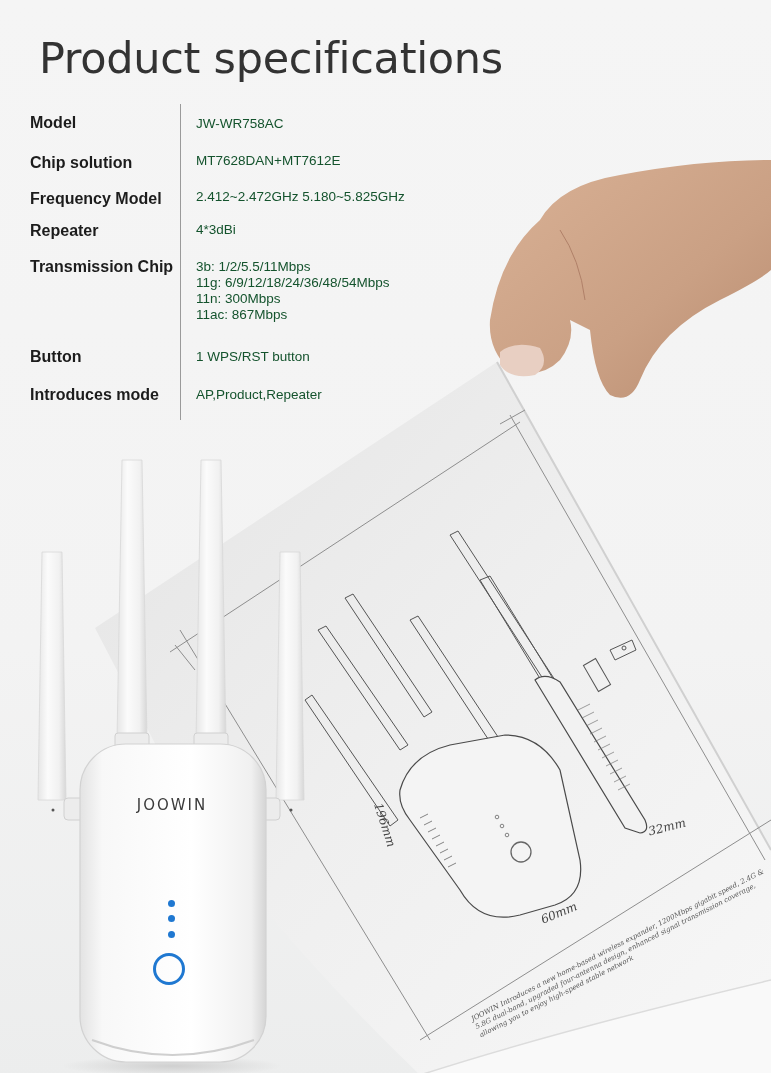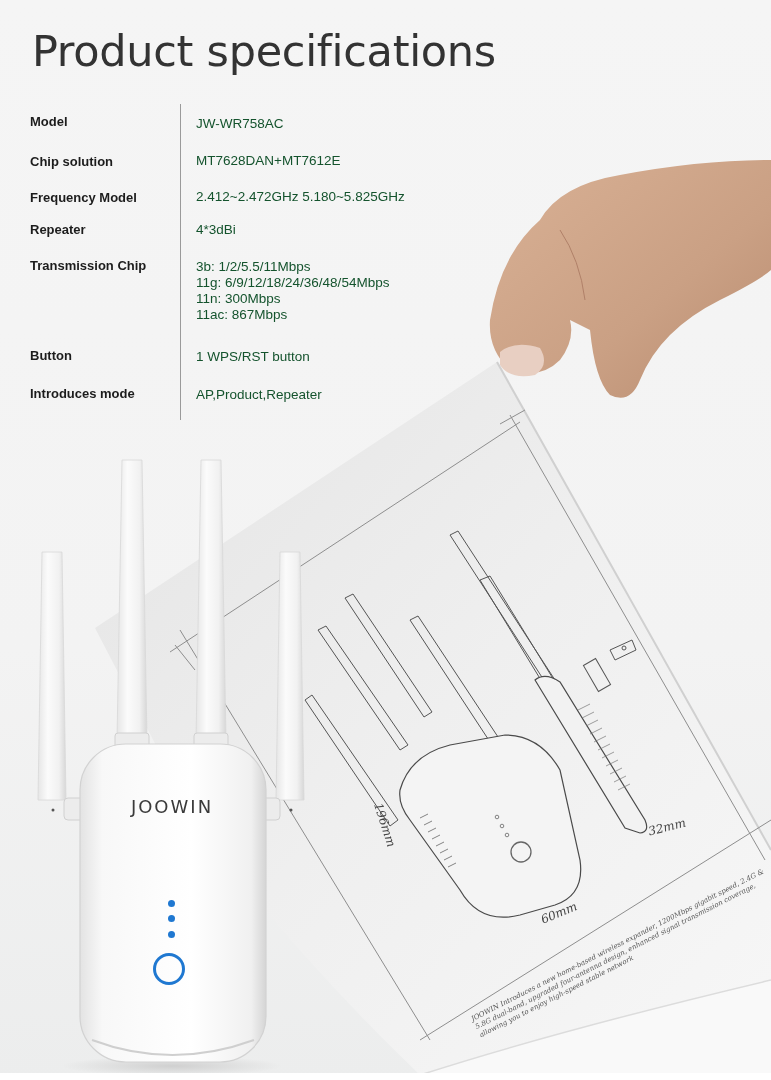--- a/index.html
+++ b/index.html
@@ -12,35 +12,35 @@
     .title {
       position: absolute; left: 32px; top: 26px;
       font-size: 43px; font-weight: 400; color: #333; letter-spacing: -0.3px;
       font-family: "DejaVu Sans", sans-serif;
     }
     .spec-divider {
       position: absolute; left: 180px; top: 104px; width: 1px; height: 316px;
       background: #9a9a9a;
     }
     .spec-label {
-      position: absolute; left: 30px; font-size: 13px; font-weight: 700; color: #1c1c1c;
+      position: absolute; left: 30px; font-size: 16px; font-weight: 700; color: #1c1c1c;
     }
     .spec-value {
       position: absolute; left: 196px; font-size: 13.5px; color: #14532d; line-height: 16px;
     }
     .spec-value div { white-space: nowrap; }
 
     
     .scene { position: absolute; left: 0; top: 0; width: 771px; height: 1080px; }
     .bottom-strip {
       position: absolute; left: 0; top: 1073px; width: 771px; height: 7px; background: #ffffff;
     }
     .joowin-logo {
       position: absolute; left: 122px; top: 796px; width: 100px; text-align: center;
-      font-size: 18px; letter-spacing: 2px; color: #3a3a3a; font-weight: 400;
+      font-size: 15px; letter-spacing: 2px; color: #3a3a3a; font-weight: 400;
       font-family: "DejaVu Sans", sans-serif;
     }
     .led { position: absolute; width: 7px; height: 7px; border-radius: 50%; background: #1f78d1; }
     .wps-ring {
       position: absolute; left: 153px; top: 953px; width: 32px; height: 32px;
       border: 3px solid #1f78d1; border-radius: 50%; box-sizing: border-box;
     }
     .drawing-note {
       position: absolute; left: 470px; top: 1016px; font-size: 7px; color: #555;
       transform: rotate(-27deg); transform-origin: left top; white-space: nowrap;
@@ -186,21 +186,21 @@
 
   <div class="drawing-note">
     <div>JOOWIN Introduces a new home-based wireless expander, 1200Mbps gigabit speed, 2.4G &amp;</div>
     <div>5.8G dual-band, upgraded four-antenna design, enhanced signal transmission coverage,</div>
     <div>allowing you to enjoy high-speed stable network</div>
   </div>
 
   <div class="bottom-strip"></div>
 </div>
 
-<h1 class="title" style="margin:0">Product specifications</h1>
+<h1 class="title" style="margin:7px">Product specifications</h1>
 
 <div class="spec-divider"></div>
 
 <div>
   <div class="spec-label" style="top:114px">Model</div>
   <div class="spec-value" style="top:116px">
     <div>JW-WR758AC</div>
   </div>
 
   <div class="spec-label" style="top:154px">Chip solution</div>

